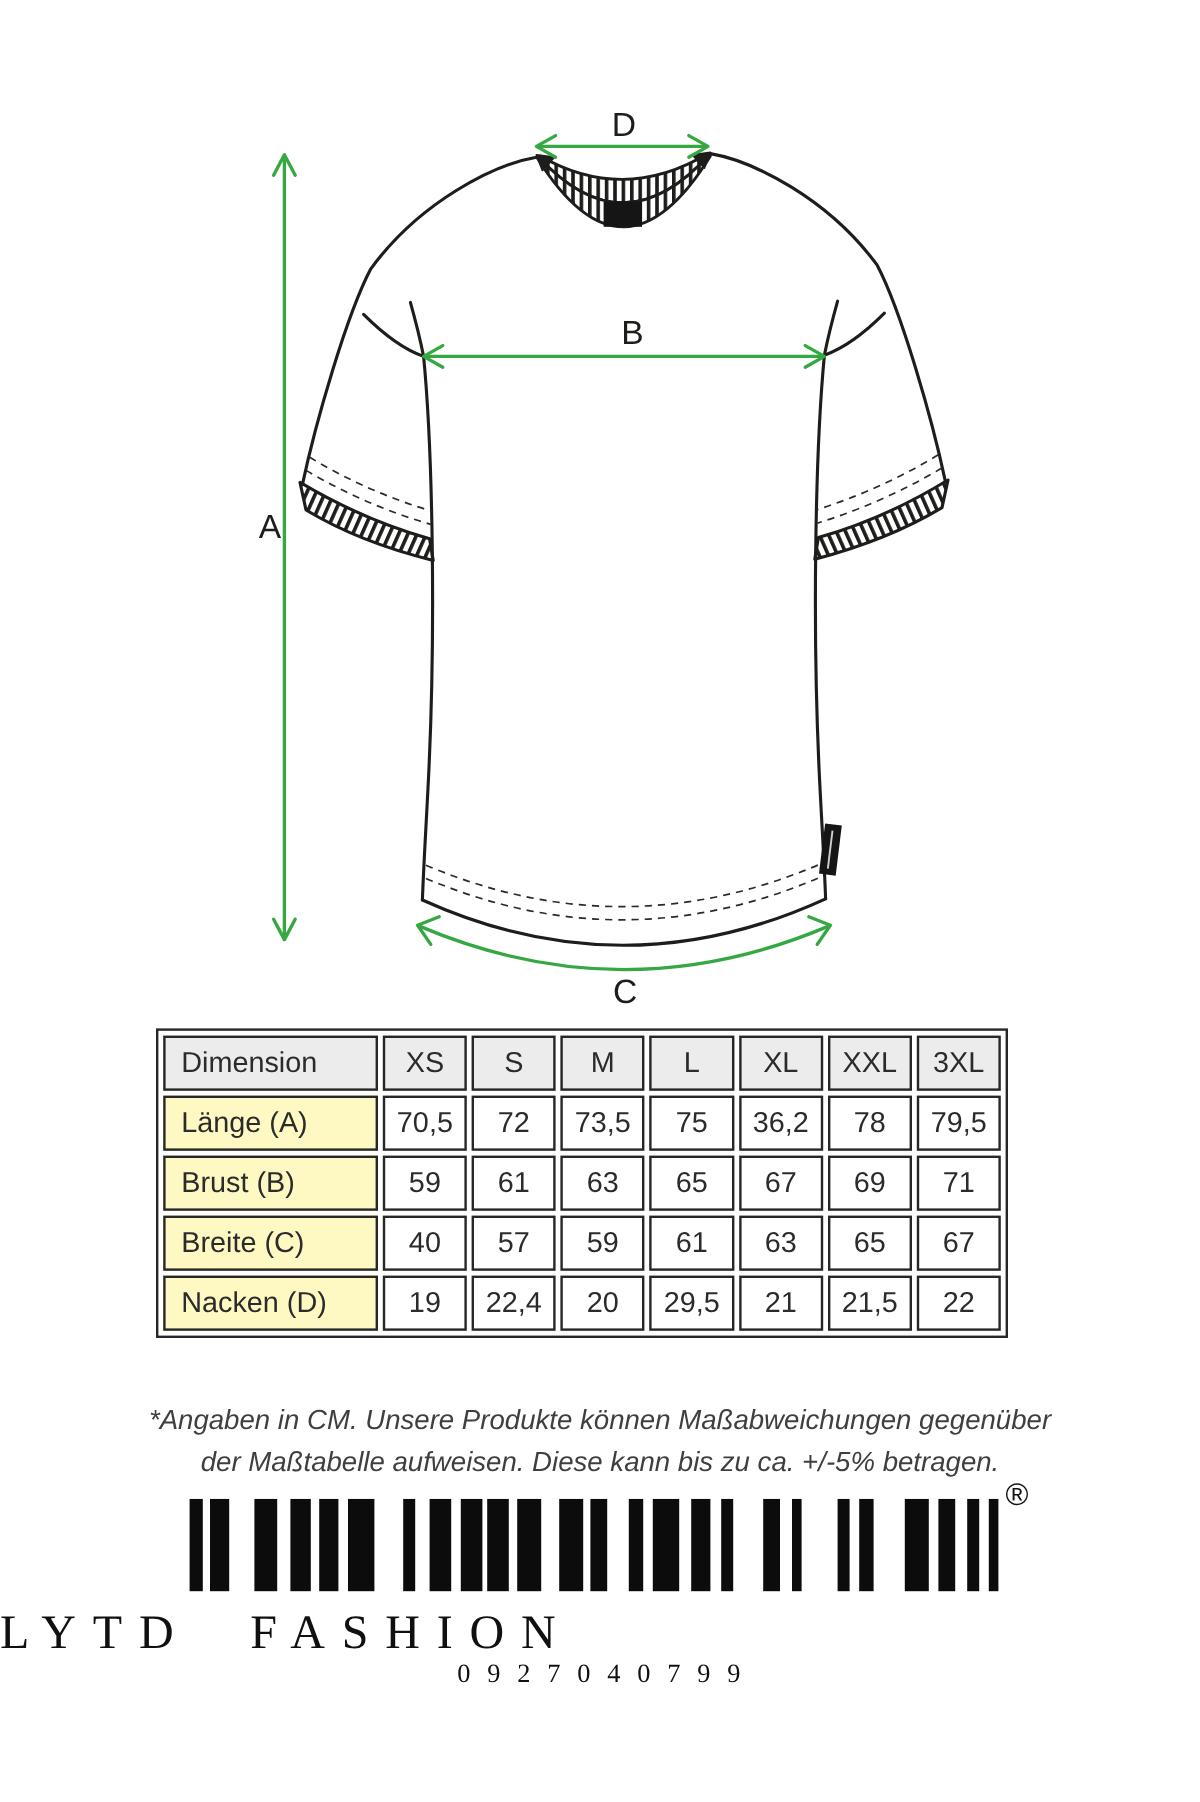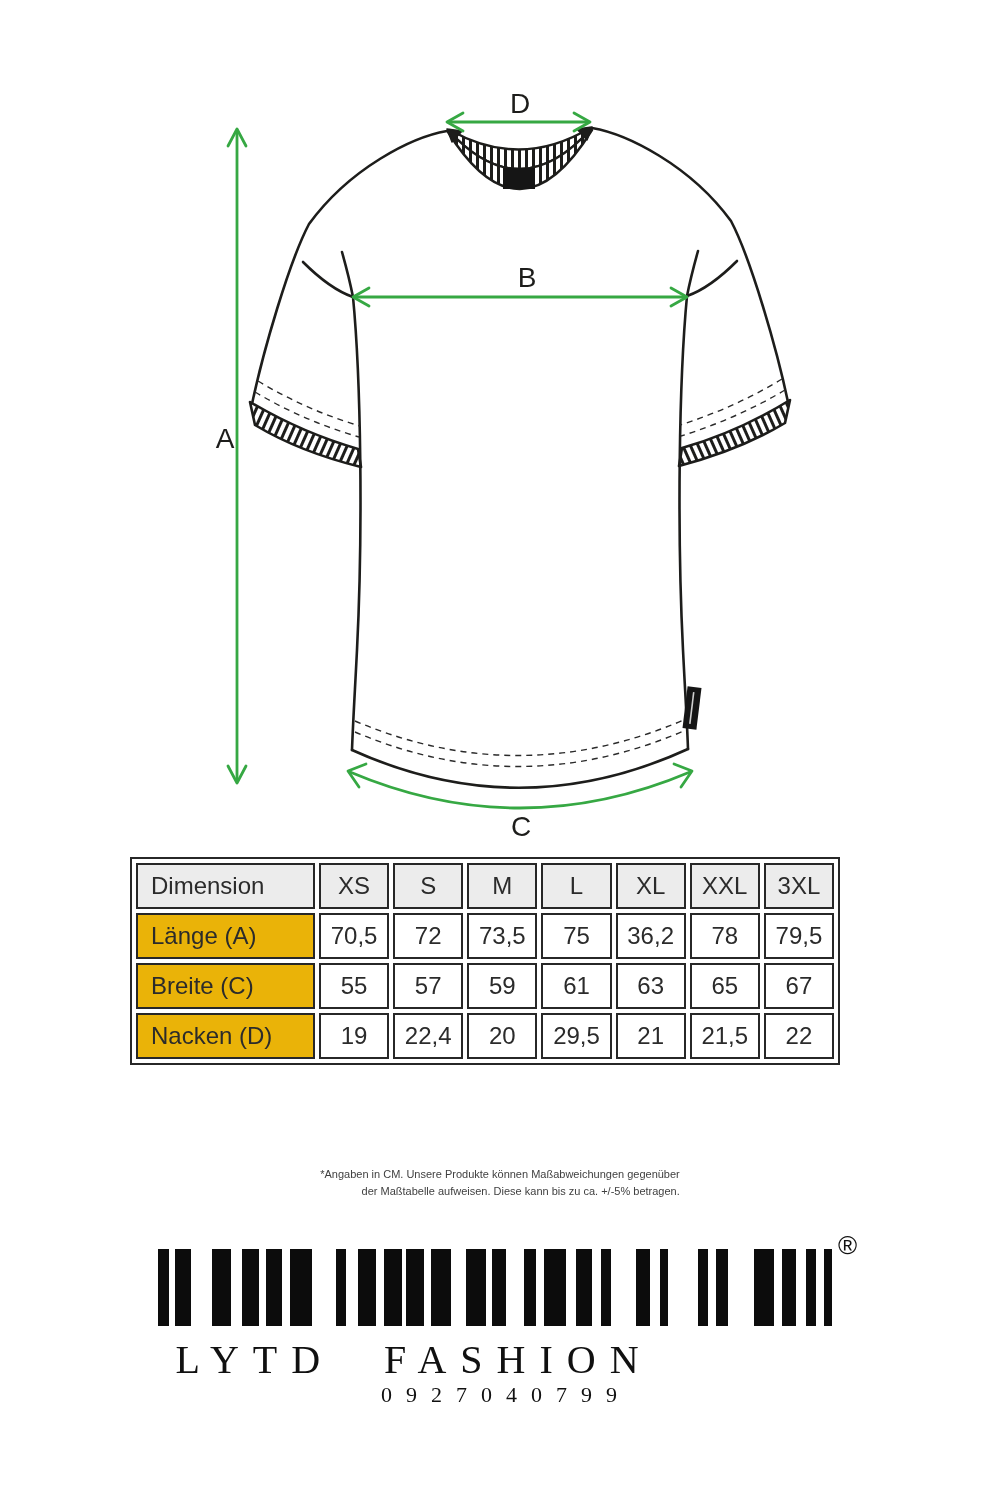--- a/index.html
+++ b/index.html
@@ -6,32 +6,32 @@
   #page{position:relative;width:1000px;height:1502px;background:#fff;margin:0 auto;overflow:hidden;
         font-family:"Liberation Sans","DejaVu Sans",sans-serif;color:#1d1d1b;}
   svg{display:block;}
 
   
   #size-table{position:absolute;left:130px;top:857px;width:710px;
               border:2px solid #272727;border-collapse:separate;border-spacing:4px;
               table-layout:fixed;background:#fff;}
   #size-table td{border:2px solid #272727;height:38px;text-align:center;vertical-align:middle;
                  font-size:24px;color:#2b2b2b;padding:2px 2px;overflow:hidden;white-space:nowrap;}
-  #size-table td.rowlabel{width:160px;text-align:left;padding-left:13px;background:#eab308;}
+  #size-table td.rowlabel{width:160px;text-align:left;padding-left:13px;background:#fef9c3;}
   #size-table tr.head td{background:#ececec;}
 
   
   #disclaimer{position:absolute;left:0;top:1166px;width:1000px;text-align:center;}
-  #disclaimer .inner{display:inline-block;text-align:right;
-                     font-size:11px;line-height:1.5;color:#3f3f3f;}
+  #disclaimer .inner{display:inline-block;text-align:center;font-style:italic;
+                     font-size:23px;line-height:1.5;color:#3f3f3f;}
 
   
   #barcode-svg{position:absolute;left:0;top:1249px;}
   #registered{position:absolute;left:838px;top:1230px;font-size:26px;color:#111;}
-  #brand-name{position:absolute;left:0;top:1336px;width:828px;text-align:center;
+  #brand-name{position:absolute;left:0;top:1336px;width:828px;
               font-family:"Liberation Serif","DejaVu Serif",serif;font-weight:400;
               font-size:40px;letter-spacing:14px;word-spacing:26px;color:#101010;}
   #barcode-number{position:absolute;left:6px;top:1382px;width:1000px;text-align:center;
               font-family:"Liberation Serif","DejaVu Serif",serif;
               font-size:22px;letter-spacing:14px;color:#101010;}
 </style>
 </head>
 <body>
 
 <div id="page">
@@ -145,22 +145,32 @@
       <td class="rowlabel">Länge (A)</td>
       <td>70,5</td>
       <td>72</td>
       <td>73,5</td>
       <td>75</td>
       <td>36,2</td>
       <td>78</td>
       <td>79,5</td>
     </tr>
     <tr>
+      <td class="rowlabel">Brust (B)</td>
+      <td>59</td>
+      <td>61</td>
+      <td>63</td>
+      <td>65</td>
+      <td>67</td>
+      <td>69</td>
+      <td>71</td>
+    </tr>
+    <tr>
       <td class="rowlabel">Breite (C)</td>
-      <td>55</td>
+      <td>40</td>
       <td>57</td>
       <td>59</td>
       <td>61</td>
       <td>63</td>
       <td>65</td>
       <td>67</td>
     </tr>
     <tr>
       <td class="rowlabel">Nacken (D)</td>
       <td>19</td>

